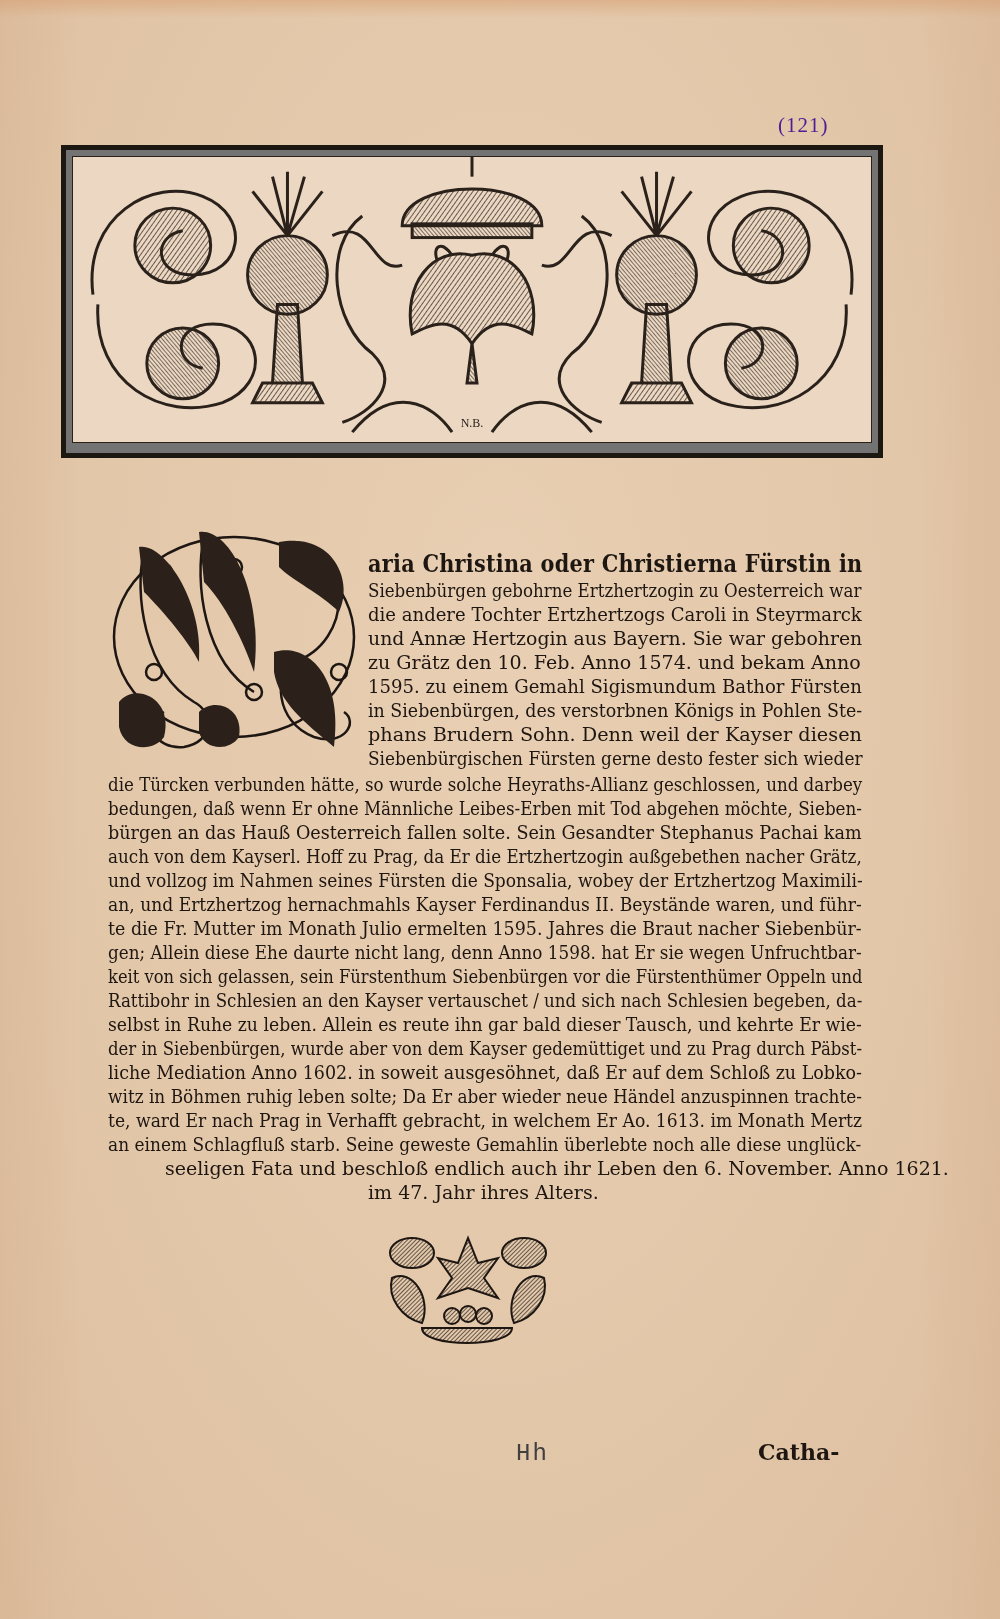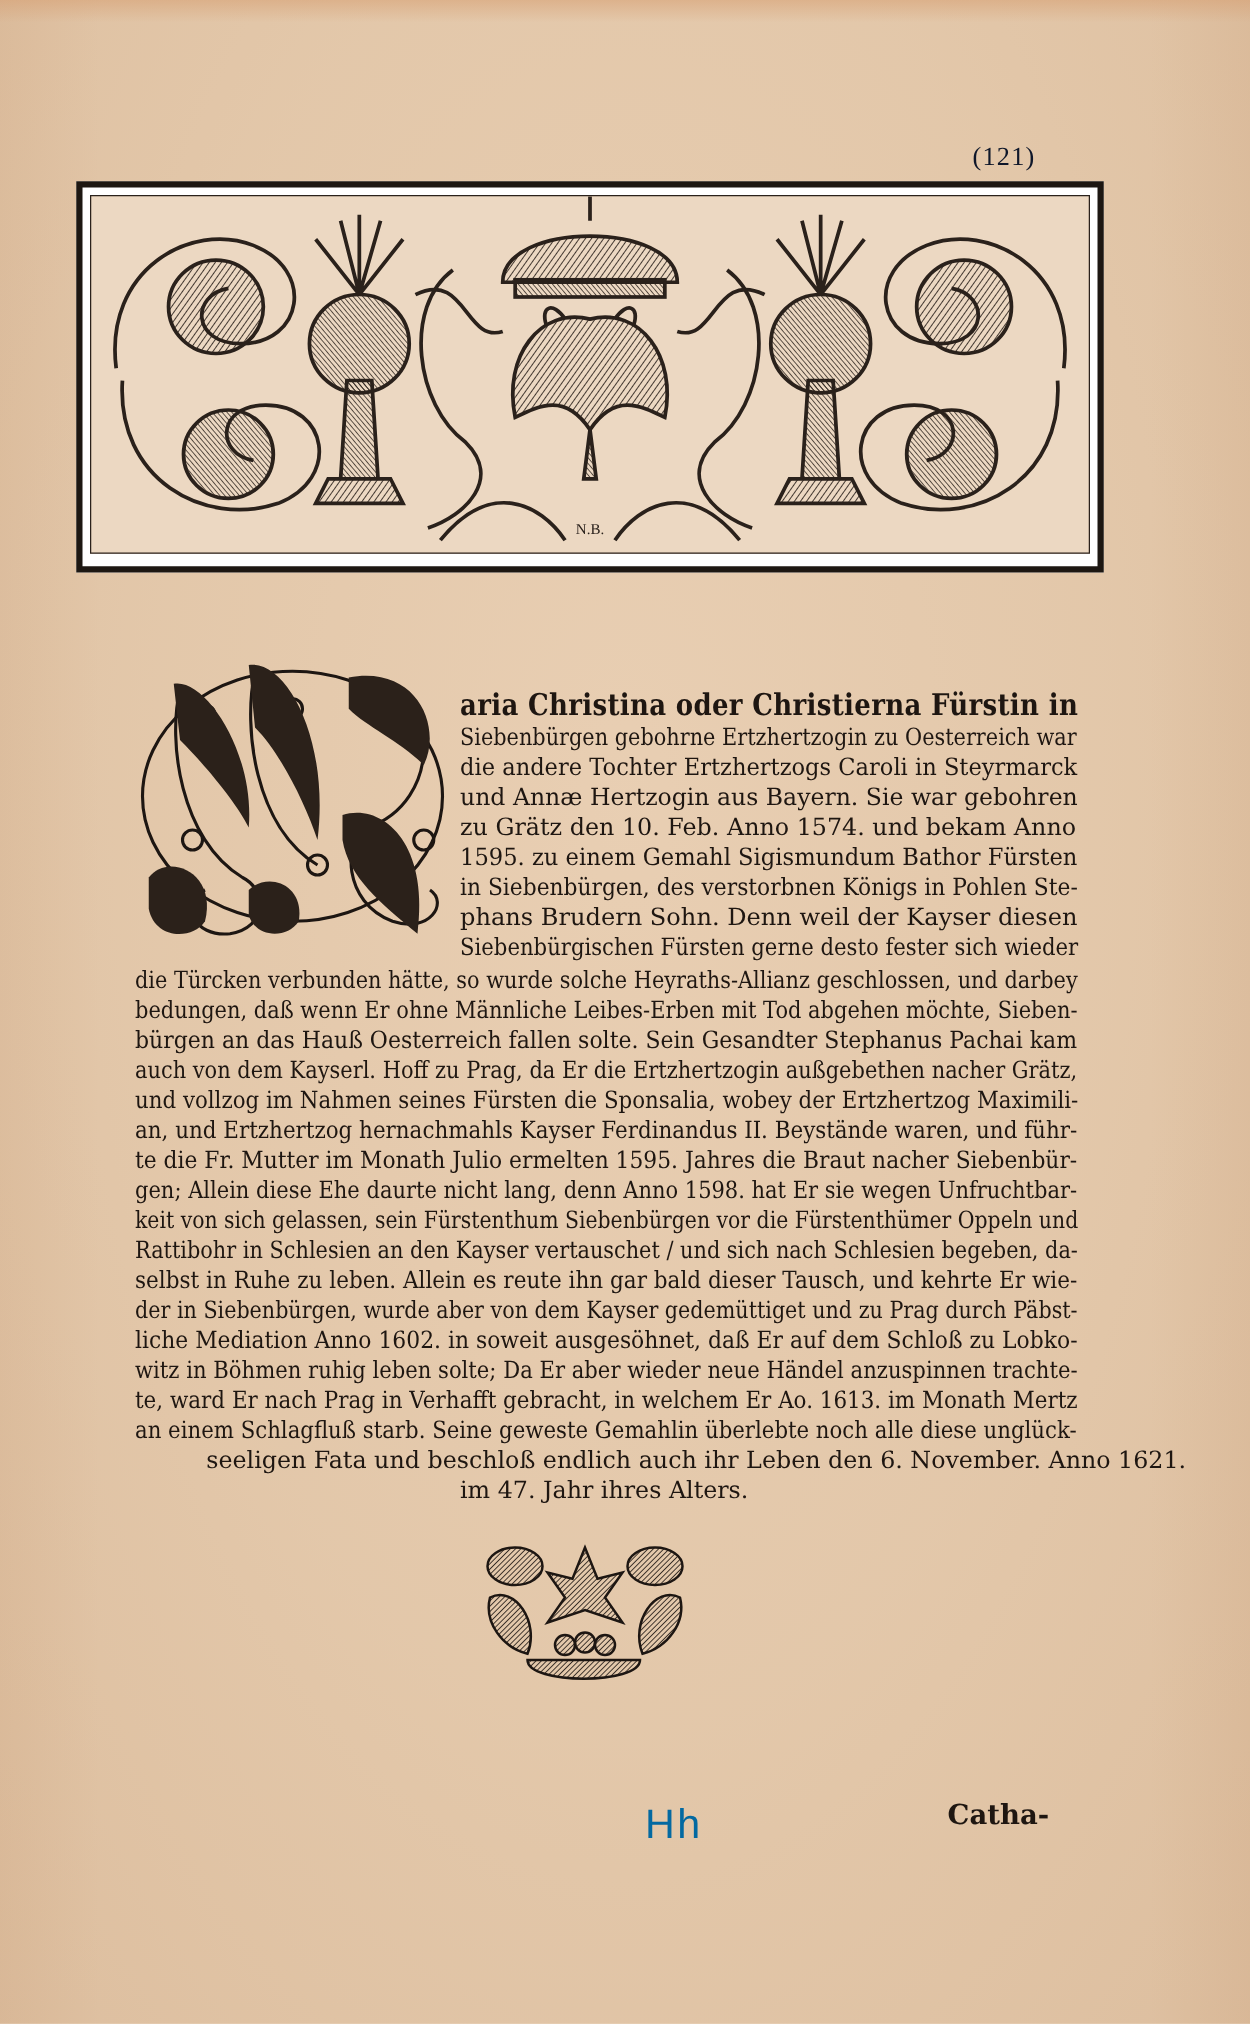--- a/index.html
+++ b/index.html
@@ -12,27 +12,27 @@
       background-blend-mode: multiply;
       font-family: "DejaVu Serif", "Liberation Serif", serif;
       color: #1f1712;
     }
     .top-stain {
       position: absolute; left: 0; top: 0; width: 1000px; height: 18px;
       background: linear-gradient(180deg, rgba(215,160,115,0.55), rgba(215,160,115,0));
     }
     .page-number {
       position: absolute; left: 778px; top: 113px;
-      font-size: 21px; letter-spacing: 1px; color: #0f172a;
+      font-size: 21px; letter-spacing: 1px; color: #4c1d95;
       font-family: "Liberation Serif", serif;
     }
     
     .banner {
       position: absolute; left: 61px; top: 145px; width: 822px; height: 313px;
-      box-sizing: border-box; border: 5px solid #1d1712; background: #ffffff;
+      box-sizing: border-box; border: 5px solid #1d1712; background: #737373;
     }
     .banner-inner {
       position: absolute; left: 6px; top: 6px; right: 6px; bottom: 10px;
       border: 1.5px solid #2a211b; overflow: hidden;
       background: #ecd8c2;
     }
     .banner-inner svg { width: 100%; height: 100%; display: block; }
     .banner-signature {
       position: absolute; left: 50%; bottom: 11px; transform: translateX(-50%);
       font-size: 12px; color: #2a211b; font-family: "Liberation Serif", serif;
@@ -51,22 +51,22 @@
     }
     .line.first {
       font-size: 24px; font-weight: bold; letter-spacing: 0.3px;
     }
     
     .vignette {
       position: absolute; left: 372px; top: 1228px; width: 192px; height: 120px;
     }
     .vignette svg { width: 100%; height: 100%; display: block; }
     .signature-mark {
-      position: absolute; left: 516px; top: 1440px; font-size: 33px;
-      font-family: Liberation Sans, sans-serif; color: #0369a1; letter-spacing: 2px;
+      position: absolute; left: 516px; top: 1440px; font-size: 24px;
+      font-family: Liberation Mono, monospace; color: #404040; letter-spacing: 2px;
     }
     .catchword {
       position: absolute; left: 758px; top: 1439px; font-size: 22px; font-weight: bold;
       font-family: "DejaVu Serif", serif; color: #1e1611;
     }
   </style>
 </head>
 <body>
 
 <div class="top-stain"></div>

